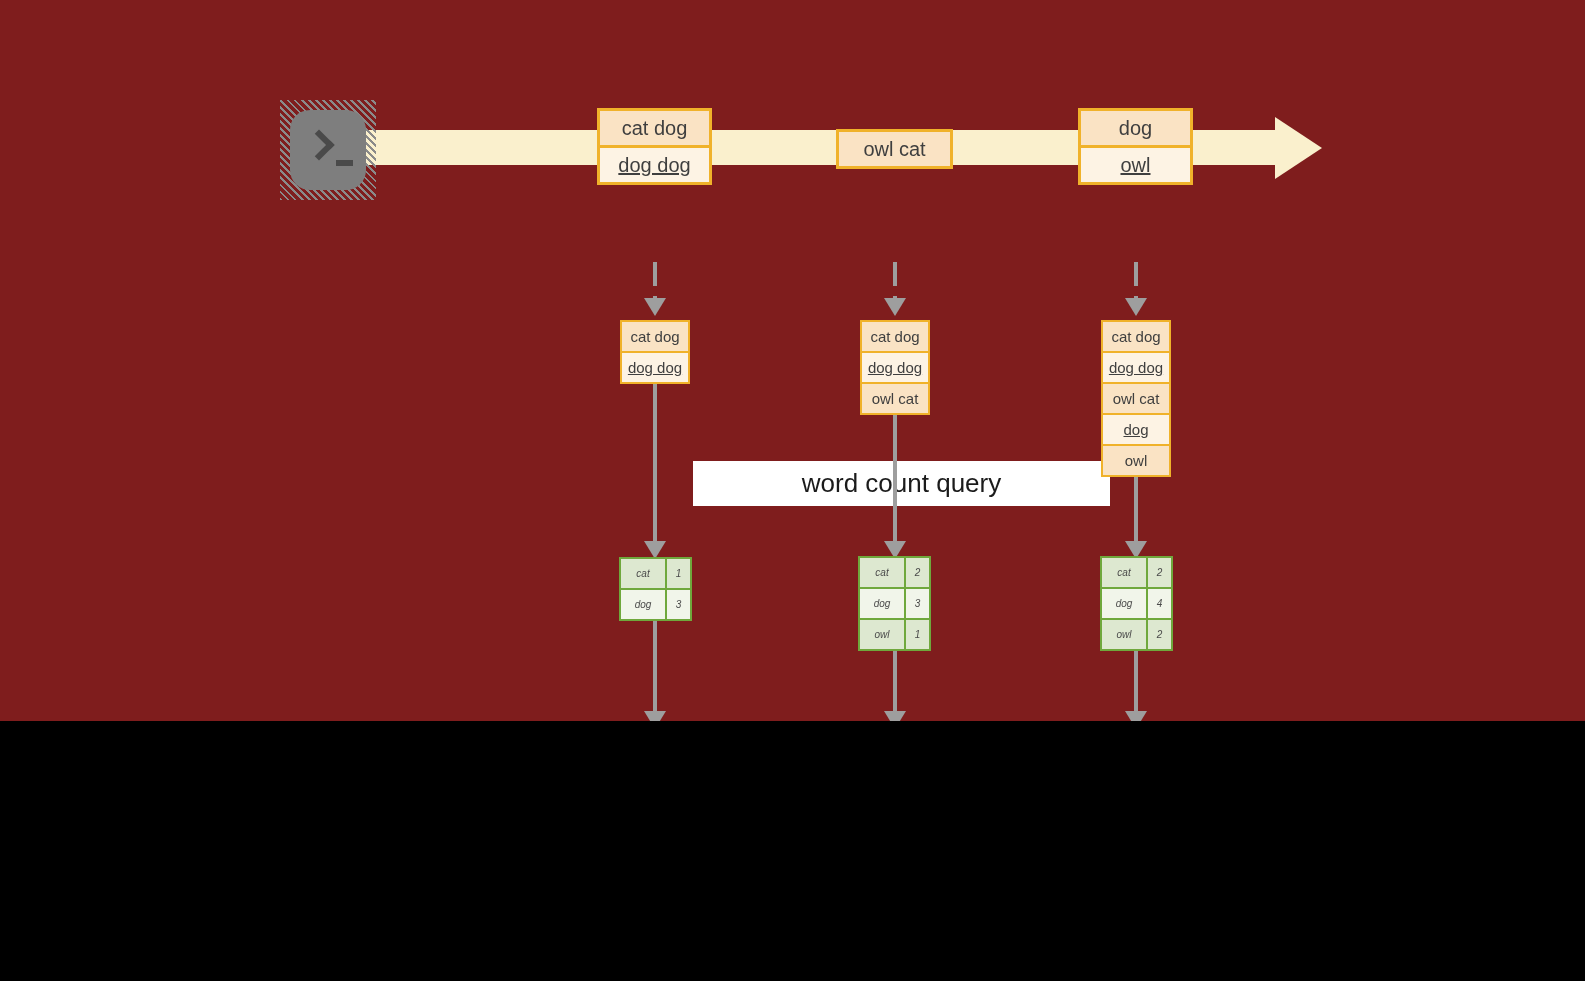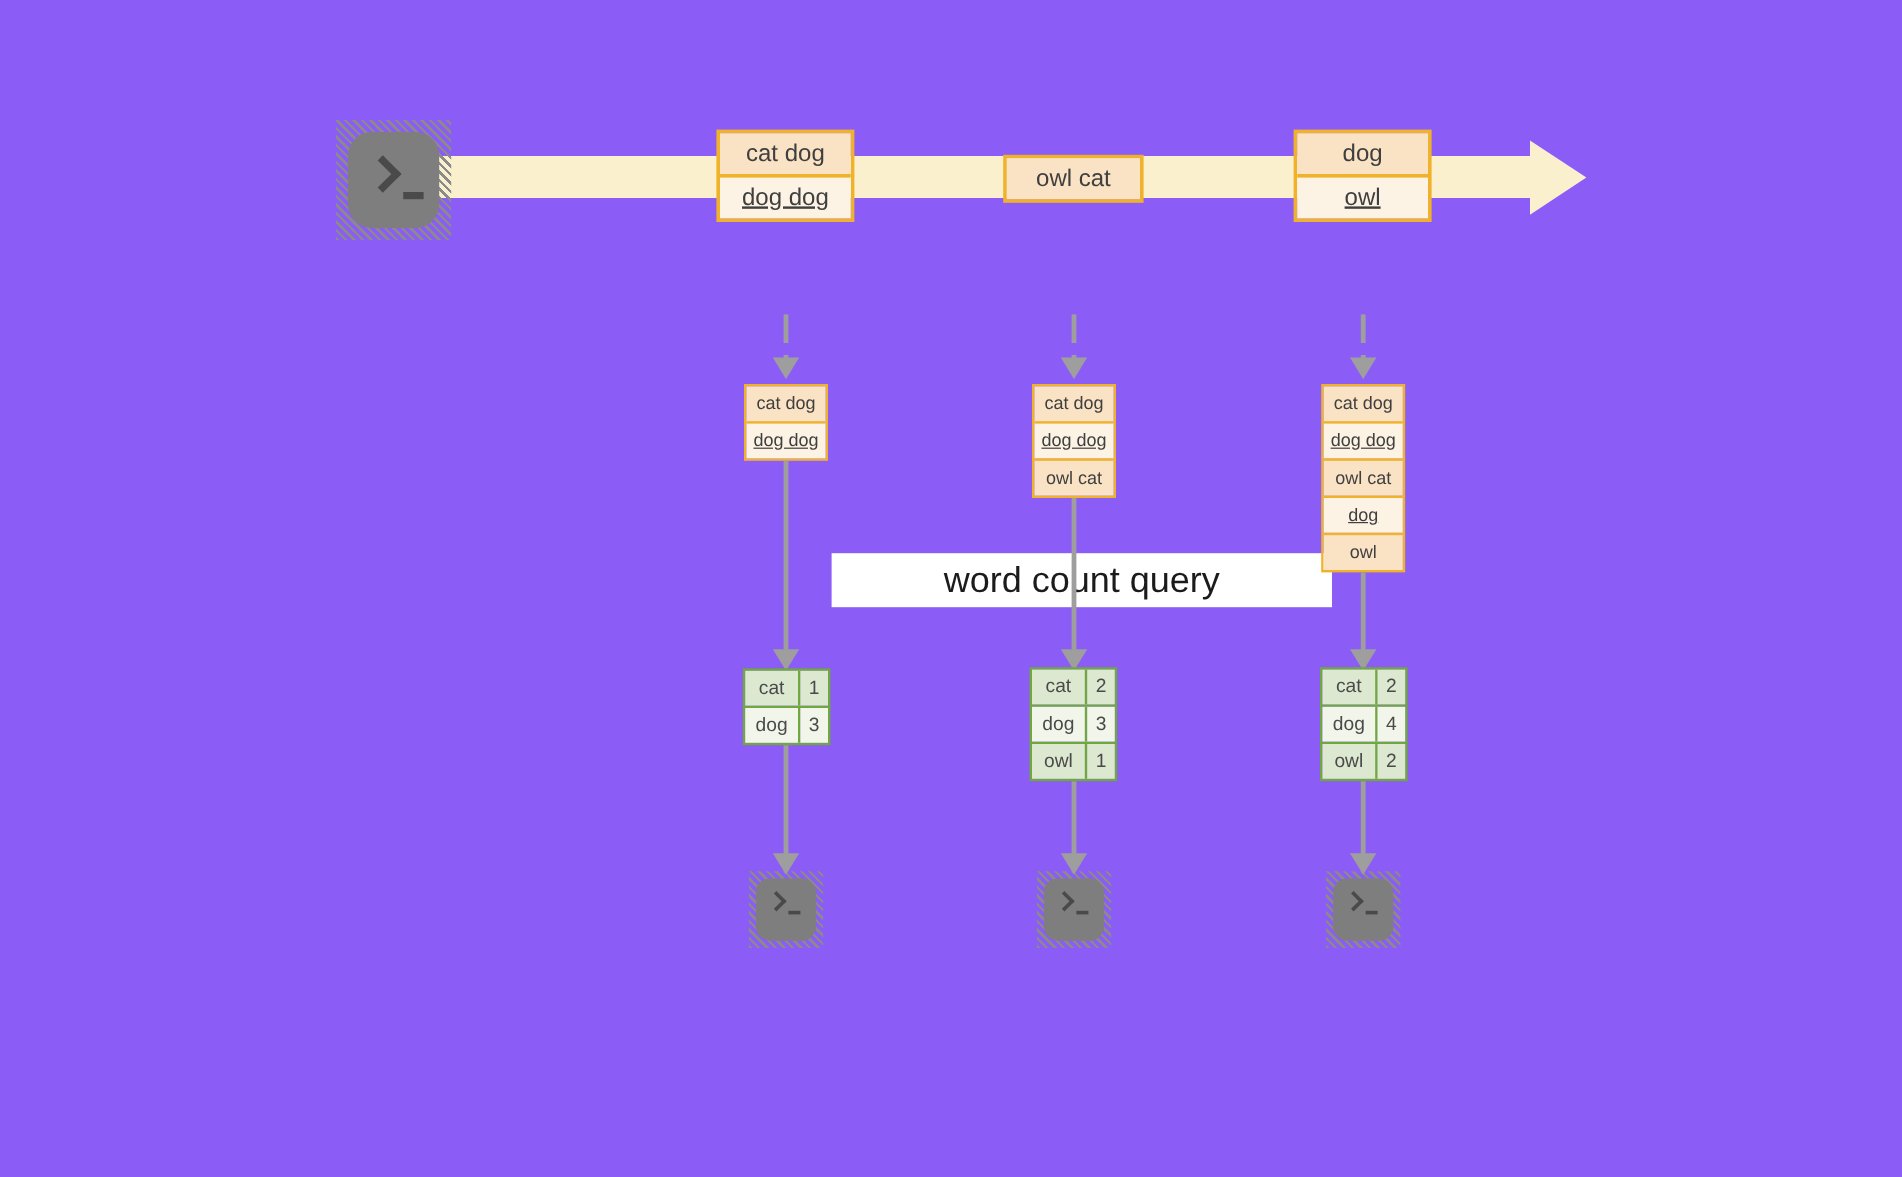--- a/index.html
+++ b/index.html
@@ -1,17 +1,17 @@
 <!DOCTYPE html>
 <html><head>
 <meta charset="utf-8">
 <style>
   html,body{margin:0;padding:0;background:#000;}
   body{font-family:"Liberation Sans", sans-serif;}
-  #canvas{position:relative;width:1585px;height:981px;background:#8b5cf6;overflow:hidden;}
+  #canvas{position:relative;width:1585px;height:721px;background:#7f1d1d;overflow:hidden;}
 
   
   .stream-shaft{position:absolute;left:336px;top:130px;width:939px;height:35px;background:#FAF0CD;}
   .stream-head{position:absolute;left:1275px;top:117px;width:0;height:0;
     border-left:47px solid #FAF0CD;border-top:31px solid transparent;border-bottom:31px solid transparent;}
 
   
   .term{position:absolute;background:repeating-linear-gradient(45deg,#8A8A8A 0 2px,transparent 2px 5px);}
   .term-body{position:absolute;background:#7E7E7E;}
   .term.big{left:280px;top:100px;width:96px;height:100px;}
@@ -47,27 +47,27 @@
   .d1{left:653px;top:262px;height:38px;} .d2{left:893px;top:262px;height:38px;} .d3{left:1134px;top:262px;height:38px;}
   .dh1{left:644px;top:298px;} .dh2{left:884px;top:298px;} .dh3{left:1125px;top:298px;}
   .l1{left:653px;top:384px;height:159px;} .l2{left:893px;top:415px;height:128px;} .l3{left:1134px;top:477px;height:66px;}
   .lh1{left:644px;top:541px;} .lh2{left:884px;top:541px;} .lh3{left:1125px;top:541px;}
   .b1{left:653px;top:621px;height:92px;} .b2{left:893px;top:651px;height:62px;} .b3{left:1134px;top:651px;height:62px;}
   .bh1{left:644px;top:711px;} .bh2{left:884px;top:711px;} .bh3{left:1125px;top:711px;}
 
   
   .query-box{position:absolute;left:693px;top:461px;width:417px;height:45px;background:#FFFFFF;z-index:1;
     display:flex;align-items:center;justify-content:center;}
-  .query-box span{font-size:30px;color:#1B1B1B;font-weight:400;}
+  .query-box span{font-size:26px;color:#1B1B1B;font-weight:400;}
 
   
   .count-table{position:absolute;border:2px solid #6FA83C;z-index:6;}
   .count-row{display:flex;}
   .count-row + .count-row{border-top:2px solid #6FA83C;}
-  .cell{height:29px;display:flex;align-items:center;justify-content:center;font-size:16px;color:#4A4A4A;}
+  .cell{height:29px;display:flex;align-items:center;justify-content:center;font-size:10px;color:#4A4A4A;font-style:italic;}
   .cell-word{width:44px;border-right:2px solid #6FA83C;}
   .cell-num{width:23px;}
   .g-dark .cell{background:#DDE8D0;} .g-light .cell{background:#F1F5EA;}
   .table-1{left:619px;top:557px;} .table-2{left:858px;top:556px;} .table-3{left:1100px;top:556px;}
 </style>
 </head>
 <body>
 
 <div id="canvas">
 

